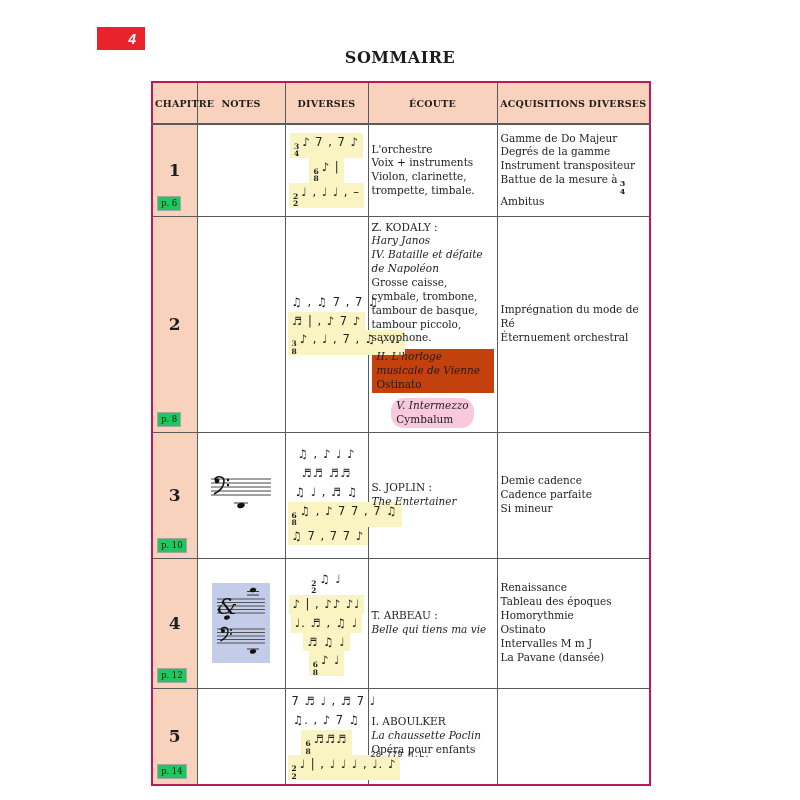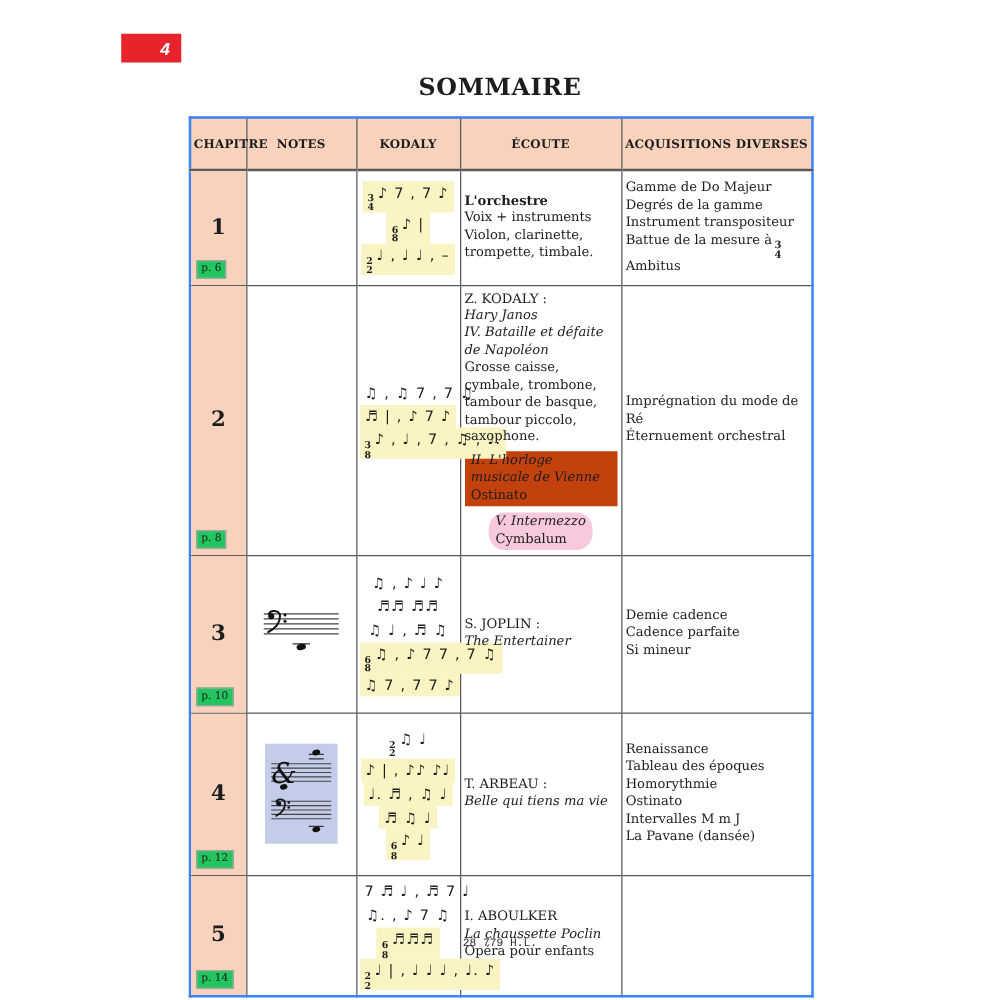--- a/index.html
+++ b/index.html
@@ -1,40 +1,40 @@
 <!DOCTYPE html>
 <html><head>
 <meta charset="utf-8">
 <style>
   html,body{margin:0;padding:0;background:#fff;}
   .page{position:relative;width:800px;height:800px;background:#fff;overflow:hidden;
         font-family:"DejaVu Serif","Liberation Serif",serif;color:#1d1d1d;}
   .corner{position:absolute;left:97px;top:27px;width:48px;height:23px;background:#e8232b;
           color:#fff;font-family:"Liberation Sans",sans-serif;font-weight:bold;font-style:italic;
           font-size:14px;display:flex;align-items:center;justify-content:flex-end;padding-right:9px;box-sizing:border-box;}
-  .title{position:absolute;top:59px;left:0;width:100%;text-align:center;font-weight:bold;
-         font-size:19px;letter-spacing:.5px;}
-  table.toc{position:absolute;top:93px;left:151px;width:498px;border-collapse:collapse;
-            table-layout:fixed;border:2px solid #3b82f6;padding-left:32px;}
+  .title{position:absolute;top:48px;left:0;width:100%;text-align:center;font-weight:bold;
+         font-size:16px;letter-spacing:.5px;}
+  table.toc{position:absolute;top:81px;left:151px;width:498px;border-collapse:collapse;
+            table-layout:fixed;border:2px solid #be185d;padding-left:32px;}
   td,th{border:1px solid #5a5a5a;padding:2px;vertical-align:middle;}
   thead th{background:#f8d2bc;font-size:9.5px;font-weight:bold;letter-spacing:.2px;
            border-bottom:2px solid #5a5a5a;height:36px;}
   td.chap{background:#f8d2bc;position:relative;text-align:center;}
   .chapnum{font-size:17px;font-weight:bold;}
   .pbadge{position:absolute;left:4px;bottom:5px;background:#22c55e;border:1px solid #a5a5a5;
           font-size:8.5px;padding:0 3px;line-height:1.5;}
   td.notes{text-align:center;}
   td.ryth{text-align:center;font-family:"DejaVu Sans",sans-serif;font-size:11.5px;}
   .rline{line-height:1.65;}
   .rbox{display:inline-block;padding:0 4px;letter-spacing:1px;white-space:nowrap;}
   .rbox.hl{background:#faf3c2;}
   .tsig{display:inline-flex;flex-direction:column;font-family:"DejaVu Serif",serif;
         font-weight:bold;font-size:7.5px;line-height:1;vertical-align:-3px;margin-right:3px;letter-spacing:0;}
   td.ecoute,td.acq{text-align:left;font-size:10.5px;line-height:1.32;padding:4px 3px;}
-  .it{font-style:italic;} .bd{font-weight:bold;}
+  .it{font-style:italic;} .bd{font-weight:normal;}
   .hlb{background:#c2410c;display:block;width:fit-content;margin:4px auto 0;padding:1px 5px;}
   .hlp{background:#f8c8dc;display:block;width:fit-content;margin:5px auto 0;padding:1px 5px;border-radius:13px;}
   .frL{display:inline-flex;flex-direction:column;font-weight:bold;font-size:8px;line-height:1;
        vertical-align:-3px;margin-left:2px;}
   .bluebox{display:inline-block;background:#c3cce8;padding:2px 1px;}
   .footer{position:absolute;top:750px;left:0;width:100%;text-align:center;font-size:9px;color:#2b2b2b;font-family:Liberation Mono, monospace;}
   svg text{font-family:"DejaVu Serif",serif;}
 </style>
 </head>
 <body>
@@ -52,21 +52,21 @@
       <col style="width:45px">
         <col style="width:88px">
         <col style="width:83px">
       <col style="width:129px">
         <col style="width:153px">
     </colgroup>
     <thead>
       <tr>
         <th>CHAPITRE</th>
         <th>NOTES</th>
-        <th>KODALY</th>
+        <th>DIVERSES</th>
         <th>ÉCOUTE</th>
         <th>ACQUISITIONS DIVERSES</th>
       </tr>
     </thead>
     <tbody>
 
       <tr style="height:92px;">
         <td class="chap">
           <div class="chapnum">1</div>
           <div class="pbadge">p. 6</div>

